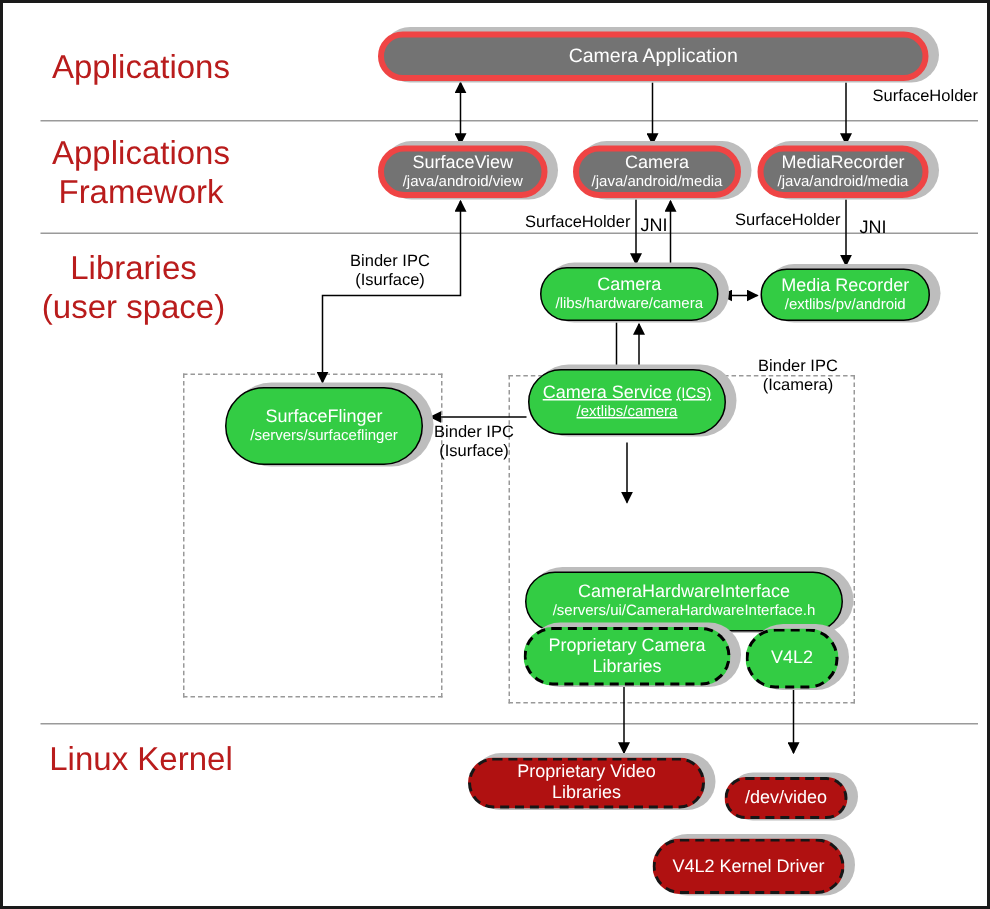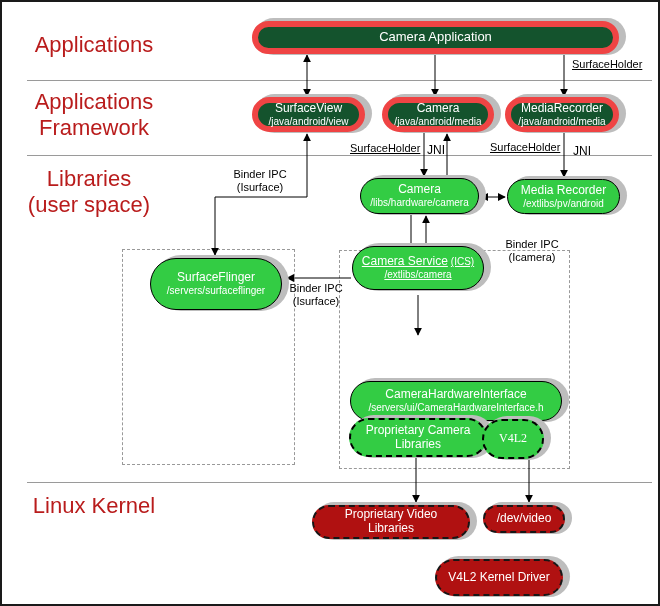--- a/index.html
+++ b/index.html
@@ -14,33 +14,33 @@
   }
   .layer-divider{position:absolute;left:25px;width:625px;height:0;border-top:1px solid #9a9a9a;}
   .group-box{position:absolute;border:1px dashed #999999;box-sizing:border-box;}
   .wires{position:absolute;left:0;top:0;pointer-events:none;}
   .node{
     position:absolute;box-sizing:border-box;border-radius:100px;
     color:#fff;text-align:center;
     display:flex;flex-direction:column;justify-content:center;align-items:center;
     box-shadow:5px -1px 0 2px #bdbdbd;
   }
-  .node--blue{background:#14532d;border:6px solid #ef4444;}
+  .node--blue{background:#737373;border:4px solid #ef4444;}
   .node--green{background:#33cc44;border:1px solid #000;}
   .node--green-dashed{background:#33cc44;border:2px dashed #000;}
   .node--red-dashed{background:#b01111;border:2px dashed #161616;}
   .node-title{font-size:12px;line-height:1.15;white-space:pre-line;}
   .node--app .node-title{font-size:13px;}
   .node-title .suffix{font-size:10px;margin-left:3px;}
   .node-sub{font-size:10px;line-height:1.15;}
   .edge-label{
     position:absolute;color:#000;font-size:11px;line-height:1.18;white-space:pre-line;
   }
   .edge-label--center{text-align:center;}
-  .edge-label--right{text-decoration:underline;}
+  .edge-label--right{text-align:right;}
   .edge-label--jni{font-size:12px;}
 </style>
 </head>
 <body>
 
 <div id="stage">
 
   <div class="layer-label" style="left:22px;top:30px;width:140px;">Applications</div>
   <div class="layer-label" style="left:22px;top:87px;width:140px;">Applications
 Framework</div>
@@ -113,29 +113,29 @@
     <div class="node-sub">/extlibs/camera</div>
   </div>
   <div class="node node--green" style="left:348px;top:335px;width:212px;height:40px;margin-top:44px;">
     <div class="node-title">CameraHardwareInterface</div>
     <div class="node-sub">/servers/ui/CameraHardwareInterface.h</div>
   </div>
   <div class="node node--green-dashed" style="left:347px;top:416px;width:138px;height:39px;">
     <div class="node-title">Proprietary Camera
 Libraries</div>
   </div>
-  <div class="node node--green-dashed" style="left:480px;top:417px;width:62px;height:40px;font-family:Liberation Serif, serif;">
+  <div class="node node--green-dashed" style="left:495px;top:417px;width:62px;height:40px;">
     <div class="node-title">V4L2</div>
   </div>
 
   <div class="node node--red-dashed" style="left:310px;top:503px;width:158px;height:34px;">
     <div class="node-title">Proprietary Video
 Libraries</div>
   </div>
-  <div class="node node--red-dashed" style="left:481px;top:503px;width:82px;height:28px;">
+  <div class="node node--red-dashed" style="left:481px;top:516px;width:82px;height:28px;">
     <div class="node-title">/dev/video</div>
   </div>
   <div class="node node--red-dashed" style="left:433px;top:557px;width:128px;height:37px;">
     <div class="node-title">V4L2 Kernel Driver</div>
   </div>
 
   <div class="edge-label edge-label--right" style="left:570px;top:56px;width:80px;">SurfaceHolder</div>
   <div class="edge-label edge-label--right" style="left:348px;top:140px;width:70px;">SurfaceHolder</div>
   <div class="edge-label edge-label--jni" style="left:425px;top:141px;width:30px;">JNI</div>
   <div class="edge-label edge-label--right" style="left:488px;top:139px;width:70px;">SurfaceHolder</div>

